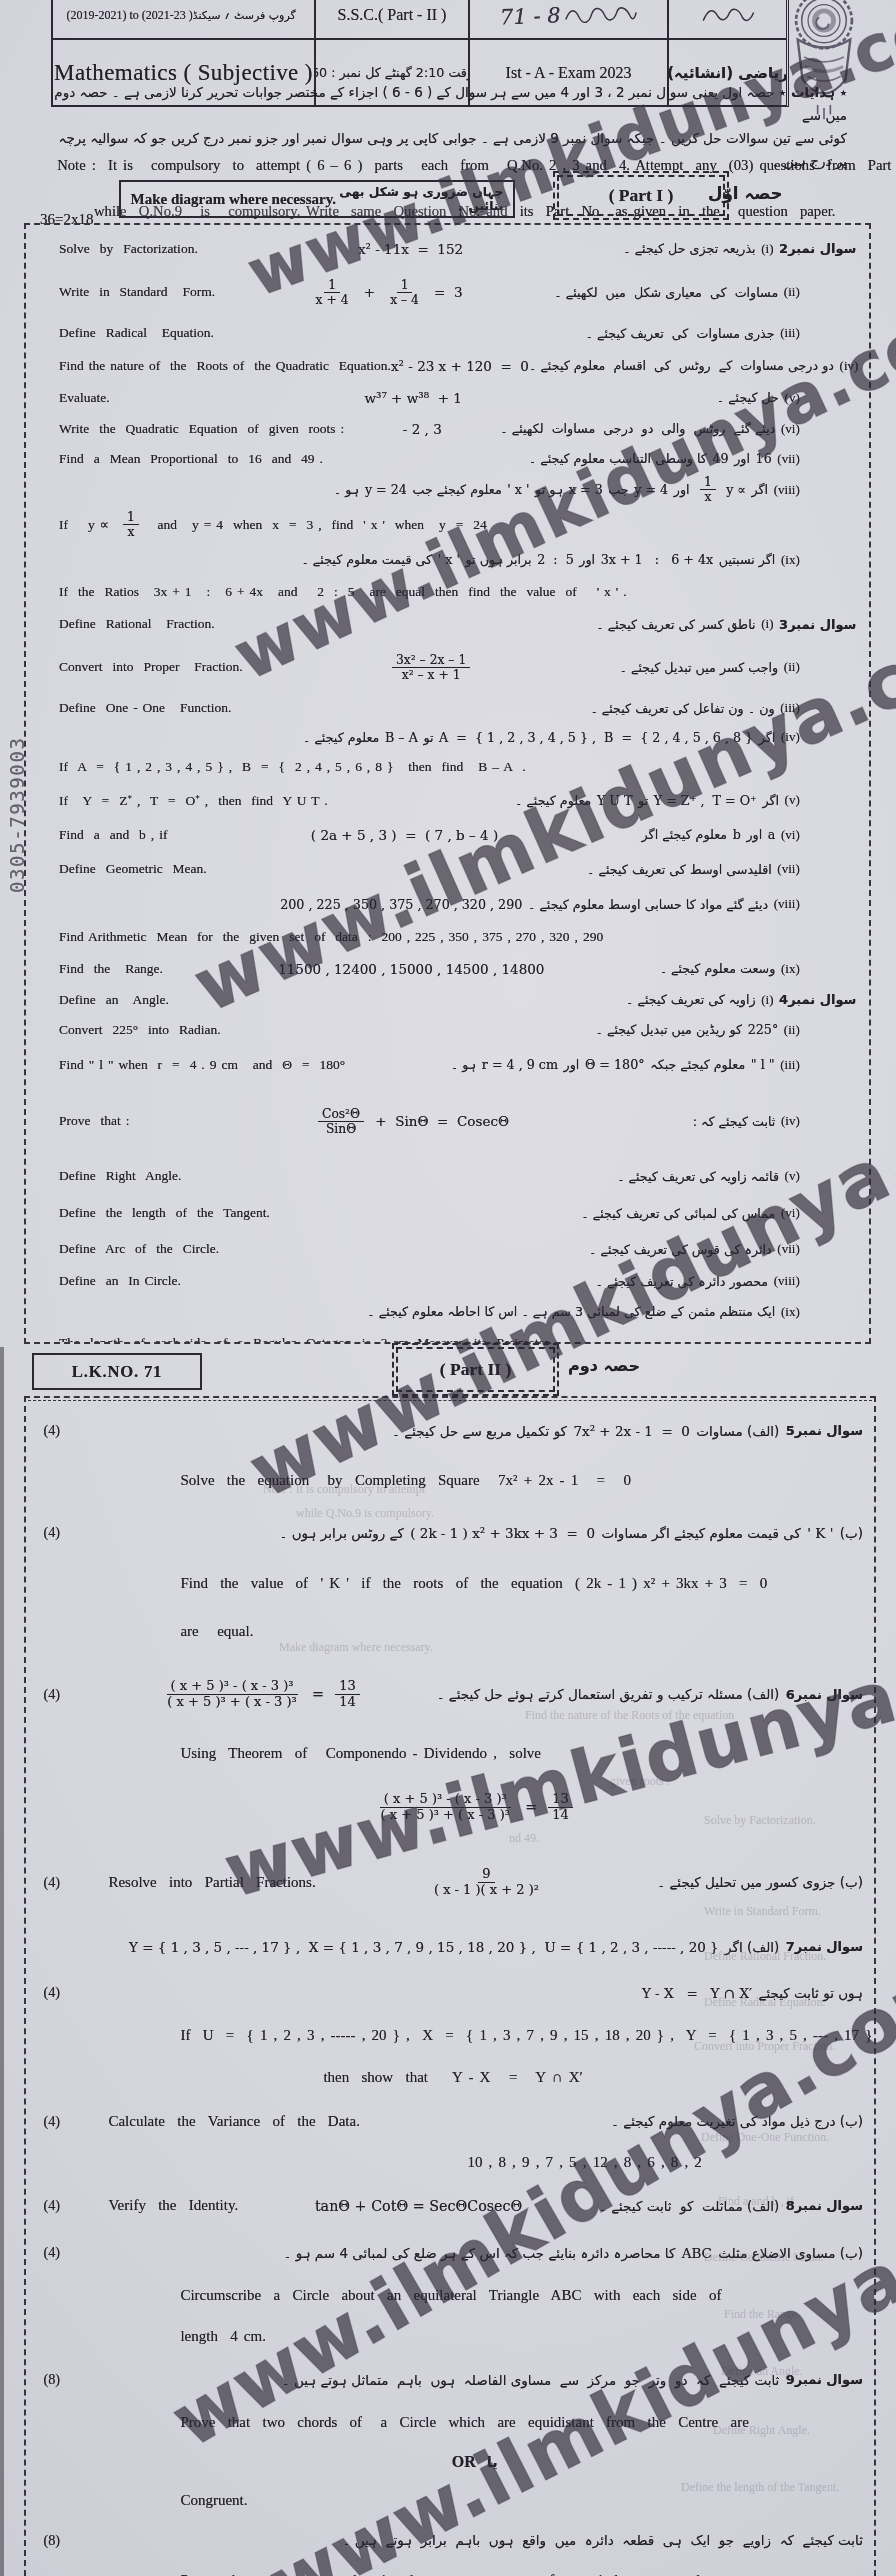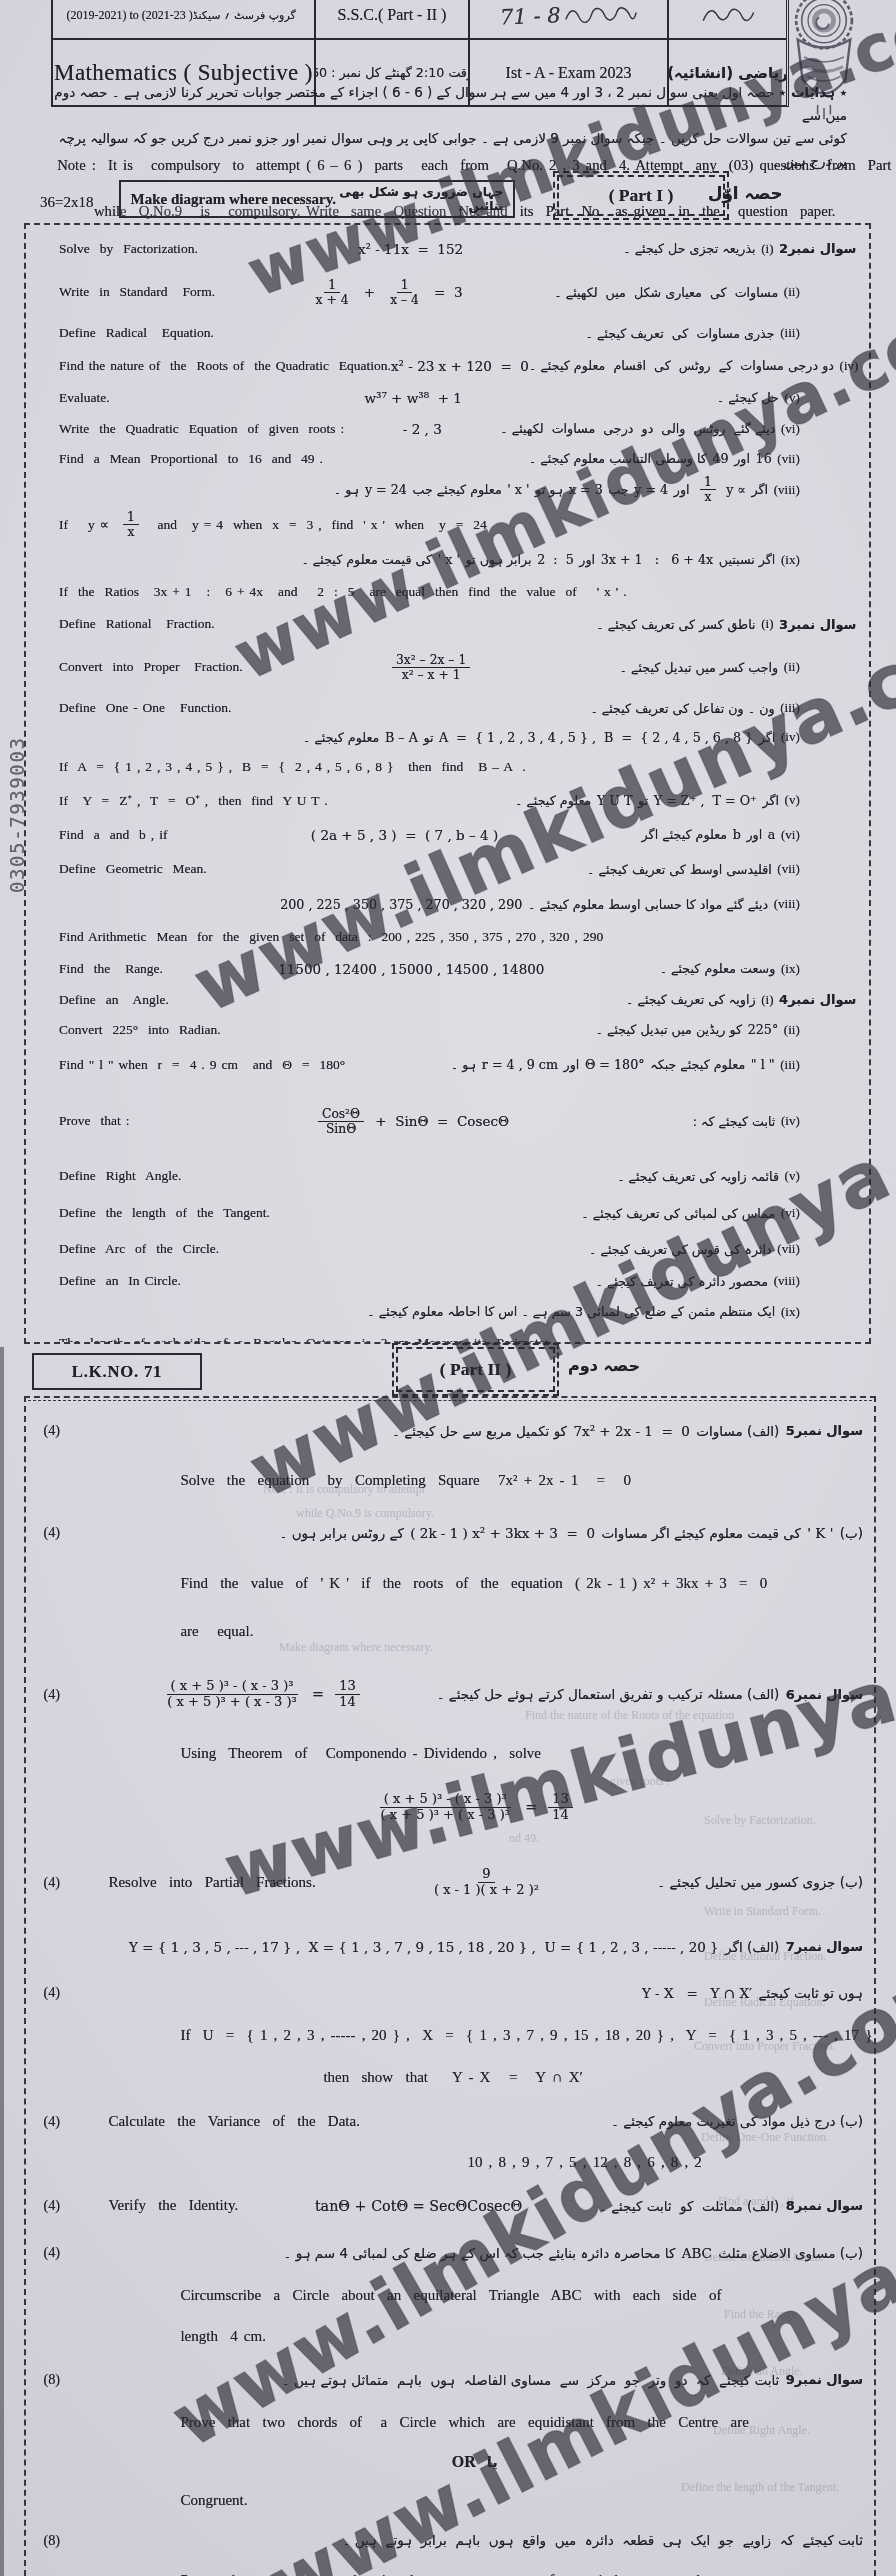--- a/index.html
+++ b/index.html
@@ -30,21 +30,21 @@
   
   #logo{position:absolute; left:780px; top:-12.7px; opacity:.82;}
   
   #instr{position:absolute; left:51px; top:81px; width:796px; direction:rtl;
          font-family:"DejaVu Sans",sans-serif; font-size:13.5px; line-height:23px; text-align:right;}
   #instr .hdg{font-weight:bold;}
   #note{position:absolute; left:45px; top:131px; width:812px; font-size:14.7px; line-height:23px;
         word-spacing:2.4px; white-space:pre;}
   #note .l2{padding-left:49px; display:block;}
   
-  #marksformula{position:absolute; left:40px; top:194px; font-size:15px;}
+  #marksformula{position:absolute; left:40px; top:211px; font-size:15px;}
   #diagrambox{position:absolute; left:119px; top:180px; width:396px; height:38px;
               border:2.4px solid #2b2833; box-sizing:border-box; display:flex; align-items:center;
               justify-content:space-between; padding:0 9.6px; background:rgba(240,240,245,.15);}
   #diagrambox .en{font-weight:bold; font-size:15px; white-space:nowrap;}
   #diagrambox .ur{font-size:12.3px; font-weight:bold;}
   .chip{border:2.1px dashed #2b2833; outline:2.1px dashed #2b2833; outline-offset:2.4px;
         display:flex; align-items:center; justify-content:center; font-weight:bold; box-sizing:border-box;}
   #part1chip{position:absolute; left:557px; top:175px; width:168px; height:41px; font-size:17.5px;}
   #part1chip-ur{position:absolute; left:708px; top:183px; font-size:16.7px; font-weight:bold;}
   

